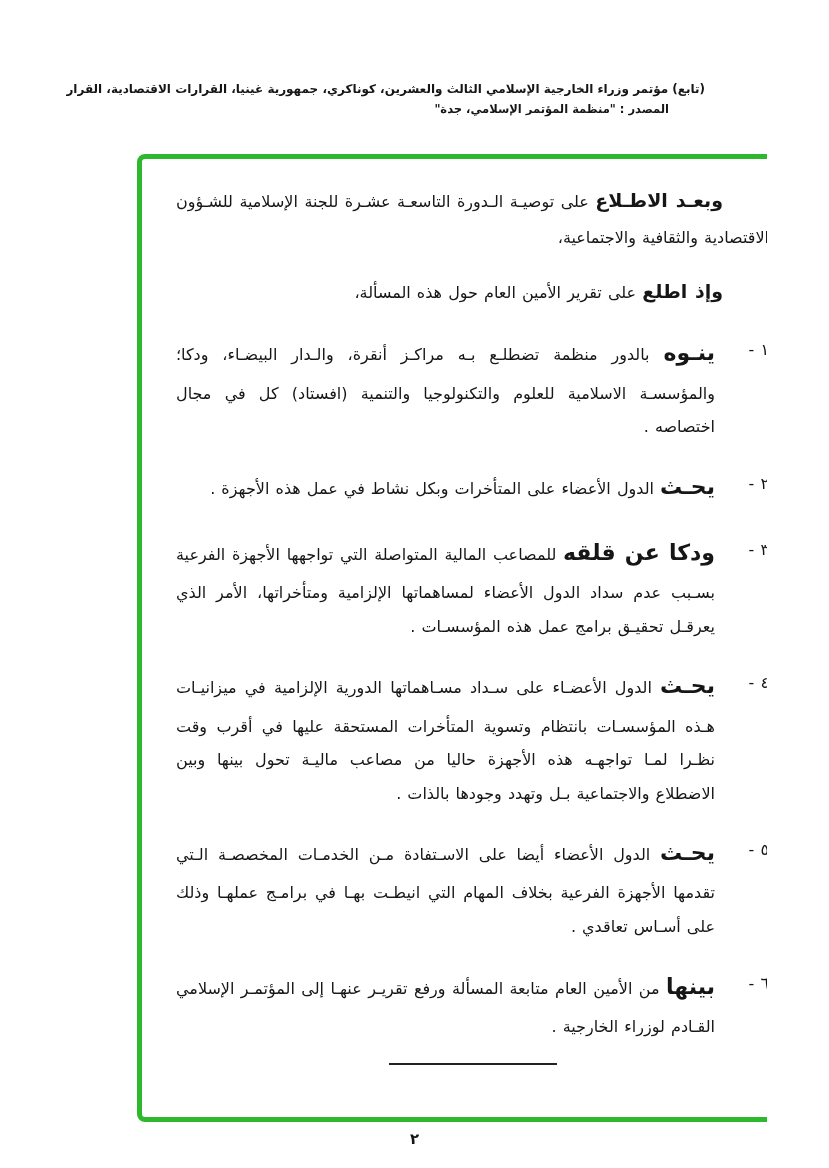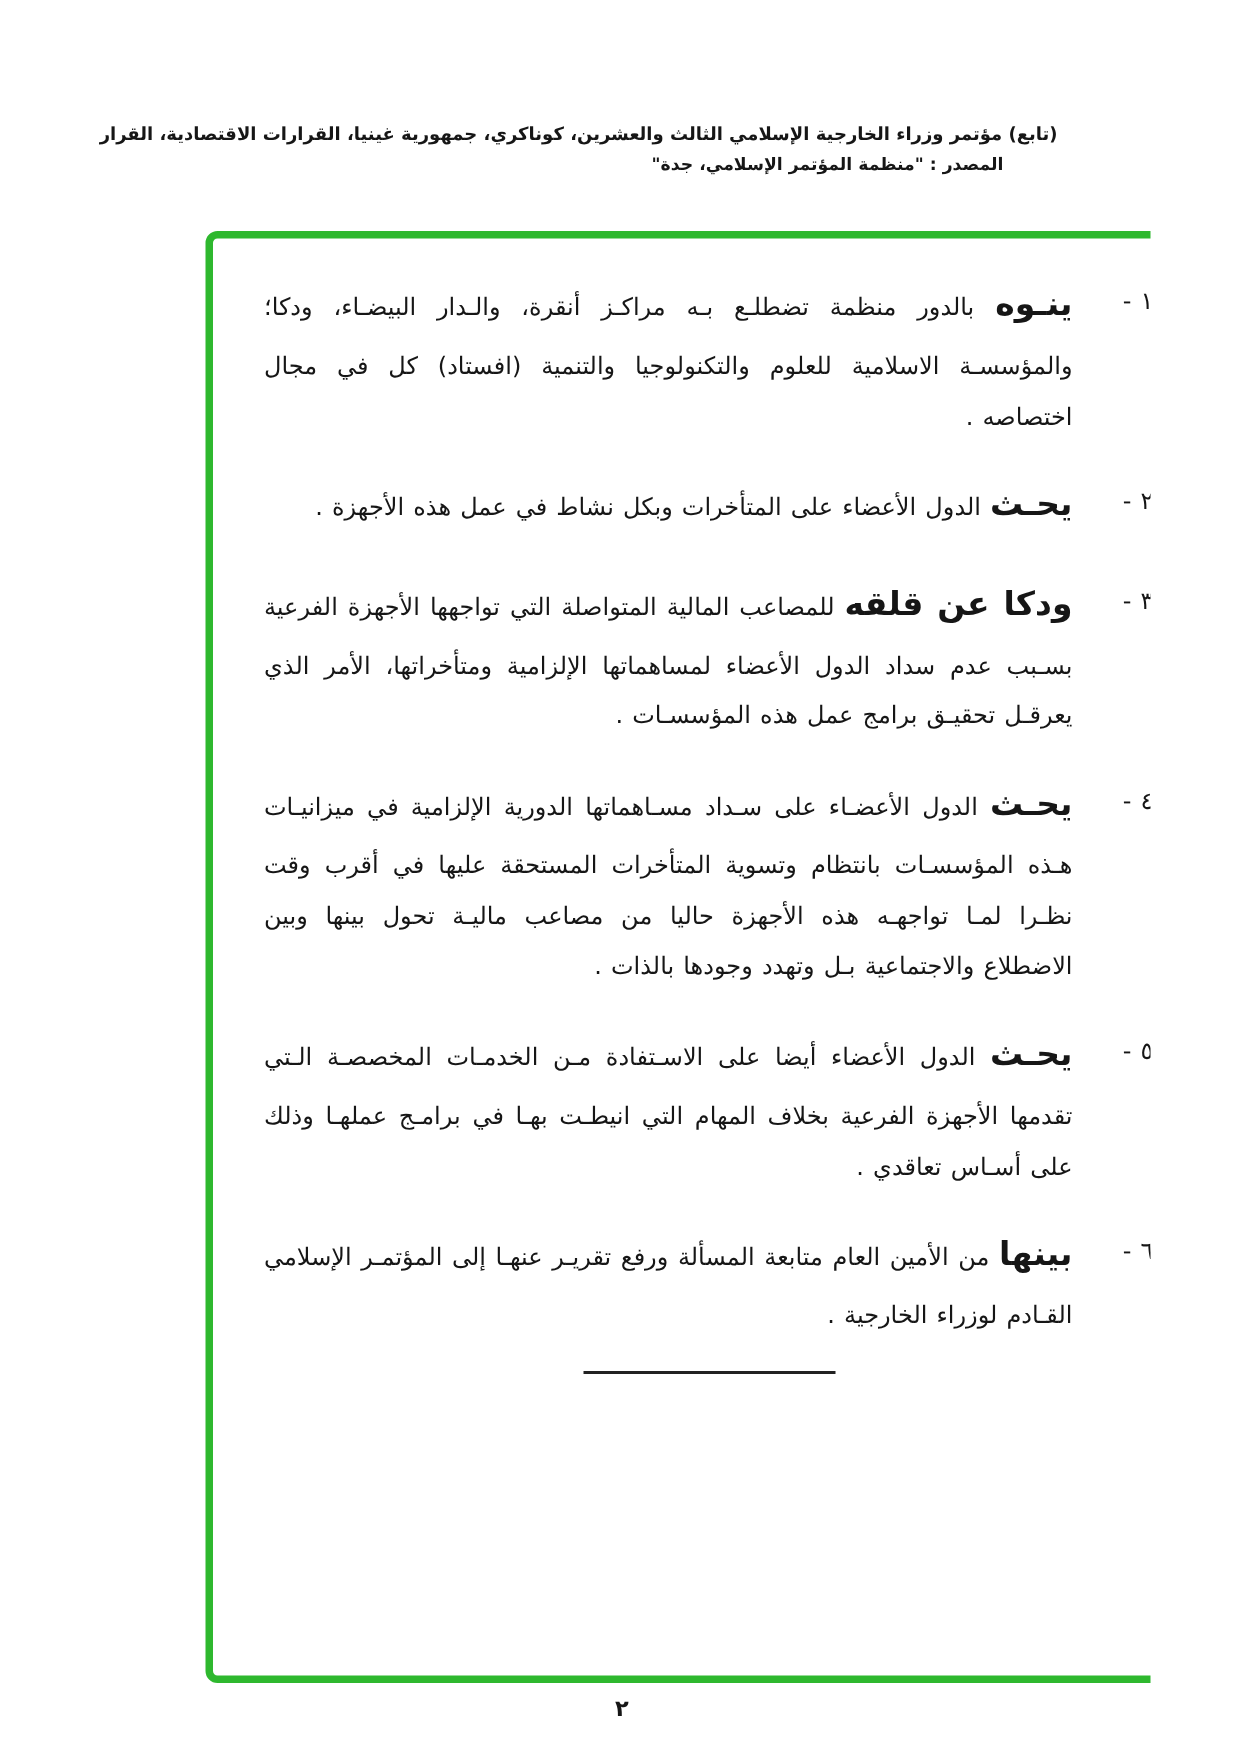--- a/index.html
+++ b/index.html
@@ -103,21 +103,23 @@
 <div class="page">
 
   <header class="doc-header">
     <div class="header-line1">(تابع) مؤتمر وزراء الخارجية الإسلامي الثالث والعشرين، كوناكري، جمهورية غينيا، القرارات الاقتصادية، القرار الرقم ٢٦/٢٣-أق</div>
     <div class="header-line2">المصدر : "منظمة المؤتمر الإسلامي، جدة"</div>
   </header>
 
   <div class="frame" style="border-color: rgb(46, 184, 46);">
     <div class="content">
 
+      <p class="preamble"><span class="lead">وبعـد الاطـلاع</span> <span>على توصيـة الـدورة التاسعـة عشـرة للجنة الإسلامية للشـؤون الاقتصادية والثقافية والاجتماعية،</span></p>
 
+      <p class="preamble"><span class="lead">وإذ اطلع</span> <span>على تقرير الأمين العام حول هذه المسألة،</span></p>
 
       <div class="item">
         <span class="num">١ -</span>
         <p class="item-text"><span class="lead">ينـوه</span> <span>بالدور منظمة تضطلـع بـه مراكـز أنقرة، والـدار البيضـاء، ودكا؛ والمؤسسـة الاسلامية للعلوم والتكنولوجيا والتنمية (افستاد) كل في مجال اختصاصه .</span></p>
       </div>
 
       <div class="item">
         <span class="num">٢ -</span>
         <p class="item-text"><span class="lead">يحـث</span> <span>الدول الأعضاء على المتأخرات وبكل نشاط في عمل هذه الأجهزة .</span></p>
       </div>

